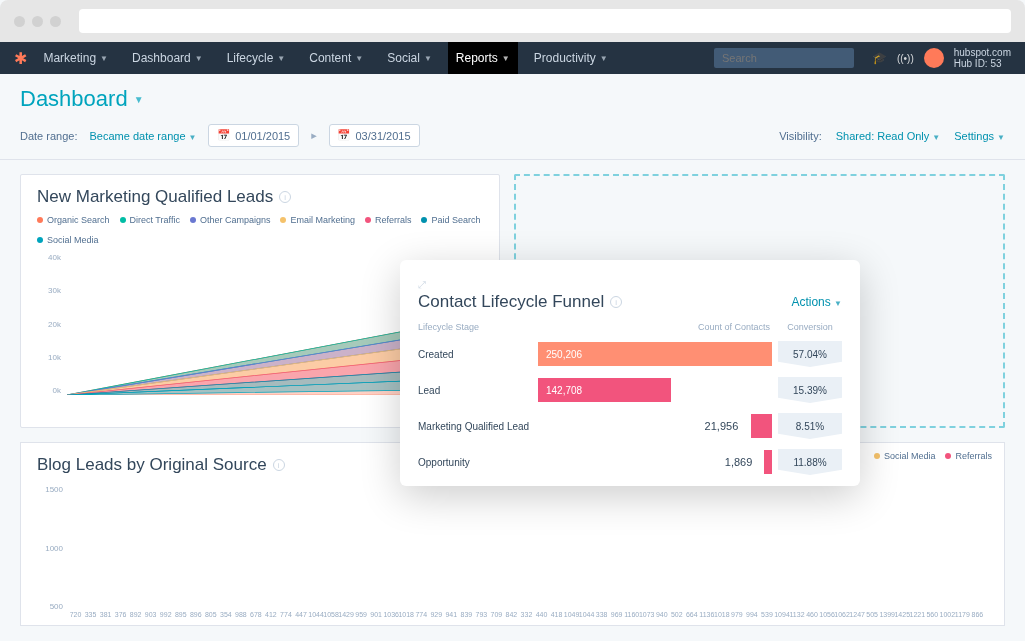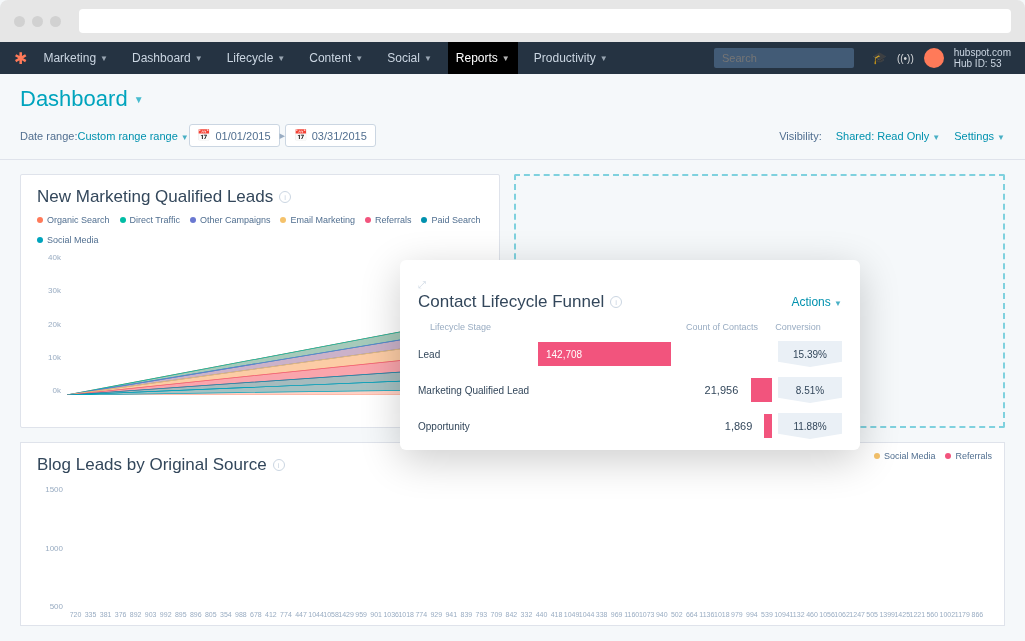--- a/index.html
+++ b/index.html
@@ -20,21 +20,21 @@
 .avatar { width: 20px; height: 20px; border-radius: 50%; background: #ff7a59; }
 .nav-acct { font-size: 10px; line-height: 1.1; color: #cbd6e2; }
 
 .header-row { display: flex; align-items: center; padding: 12px 20px 8px; }
 .page-title { color: #00a4bd; font-size: 22px; font-weight: 400; display: flex; align-items: center; gap: 6px; }
 .page-title .caret { color: #00a4bd; font-size: 10px; }
 .header-actions { margin-left: auto; display: flex; gap: 8px; }
 .btn { border: 1px solid #cbd6e2; background: #fff; padding: 6px 12px; font-size: 12px; border-radius: 3px; cursor: pointer; color: #ff7a59; }
 .btn.orange { background: #ff7a59; color: #fff; border-color: #ff7a59; }
 
-.filter-row { display: flex; align-items: center; padding: 4px 20px 12px; font-size: 11px; color: #516f90; gap: 0; border-bottom: 1px solid #dfe3eb; }
+.filter-row { display: flex; align-items: center; padding: 4px 20px 12px; font-size: 11px; color: #516f90; gap: 12px; border-bottom: 1px solid #dfe3eb; }
 .filter-link { color: #0091ae; }
 .date-box { border: 1px solid #cbd6e2; padding: 4px 8px; border-radius: 3px; background: #fff; display: flex; align-items: center; gap: 4px; }
 .filter-right { margin-left: auto; display: flex; align-items: center; gap: 14px; }
 
 .main { display: flex; padding: 14px 20px; gap: 14px; position: relative; }
 .card { background: #fff; border: 1px solid #dfe3eb; border-radius: 2px; padding: 12px 16px; }
 .card-title { font-size: 17px; color: #33475b; font-weight: 400; display: flex; align-items: center; gap: 6px; }
 .info-icon { width: 12px; height: 12px; border: 1px solid #cbd6e2; border-radius: 50%; display: inline-flex; align-items: center; justify-content: center; font-size: 8px; color: #cbd6e2; }
 .left-card { width: 480px; }
 .placeholder-card { flex: 1; border: 2px dashed #7fd1de; background: transparent; min-height: 254px; border-radius: 2px; }
@@ -45,21 +45,21 @@
 
 .area-chart { position: relative; height: 160px; }
 .y-axis { position: absolute; left: 0; top: 0; bottom: 18px; width: 24px; display: flex; flex-direction: column; justify-content: space-between; font-size: 8px; color: #99acc2; text-align: right; }
 .plot { position: absolute; left: 30px; right: 4px; top: 0; bottom: 18px; }
 .x-axis { position: absolute; left: 30px; right: 4px; bottom: 0; display: flex; justify-content: space-around; font-size: 8px; color: #99acc2; }
 .x-label { position: absolute; left: 0; right: 0; bottom: -14px; text-align: center; font-size: 8px; color: #99acc2; }
 
 .funnel-card { position: absolute; left: 400px; top: 260px; width: 460px; background: #fff; box-shadow: 0 10px 40px rgba(0,0,0,0.2); border-radius: 6px; padding: 14px 18px 6px; z-index: 10; }
 .funnel-header { display: flex; align-items: center; justify-content: flex-end; }
 .funnel-header .actions { margin-left: auto; color: #0091ae; font-size: 12px; }
-.funnel-cols { display: flex; font-size: 9px; color: #99acc2; margin: 10px 12px 4px; }
+.funnel-cols { display: flex; font-size: 9px; color: #99acc2; margin: 10px 0 4px; }
 .fc1 { width: 120px; } .fc2 { flex: 1; text-align: right; padding-right: 8px; } .fc3 { width: 64px; text-align: center; }
 .funnel-row { display: flex; align-items: center; height: 36px; font-size: 11px; color: #33475b; }
 .fr-label { width: 120px; font-size: 10px; }
 .fr-bar-zone { flex: 1; position: relative; height: 24px; }
 .fr-bar { position: absolute; left: 0; top: 0; bottom: 0; display: flex; align-items: center; padding-left: 8px; color: #fff; font-size: 10px; }
 .fr-count-out { position: absolute; right: 0; top: 0; bottom: 0; display: flex; align-items: center; padding-right: 8px; }
 .fr-conv { width: 64px; height: 26px; background: #eaf0f6; display: flex; align-items: center; justify-content: center; font-size: 10px; color: #33475b; margin-left: 6px; clip-path: polygon(0 0, 100% 0, 100% 80%, 50% 100%, 0 80%); }
 
 .blog-card { margin: 0 20px; background: #fff; border: 1px solid #dfe3eb; padding: 12px 16px 0; }
 .bar-chart { position: relative; height: 140px; margin-top: 10px; }
@@ -121,21 +121,21 @@
 
 <div class="header-row">
   <div class="page-title">
     <span>Dashboard</span>
     <span class="caret">▼</span>
   </div>
 </div>
 
 <div class="filter-row">
   <span>Date range:</span>
-  <span class="filter-link"><span>Custom range range</span> <span class="caret">▼</span></span>
+  <span class="filter-link"><span>Became date range</span> <span class="caret">▼</span></span>
   <div class="date-box">
     <span>📅</span>
     <span>01/01/2015</span>
   </div>
   <span style="color:#99acc2">▸</span>
   <div class="date-box">
     <span>📅</span>
     <span>03/31/2015</span>
   </div>
   <div class="filter-right">
@@ -214,20 +214,27 @@
     </div>
     <div class="actions"><span>Actions</span> <span class="caret">▼</span></div>
   </div>
   <div class="funnel-cols">
     <div class="fc1">Lifecycle Stage</div>
     <div class="fc2">Count of Contacts</div>
     <div class="fc3">Conversion</div>
   </div>
   <div id="funnel-rows">
       <div class="funnel-row">
+        <div class="fr-label">Created</div>
+        <div class="fr-bar-zone">
+          <div class="fr-bar" style="width:100%;background:#ff8f73">250,206</div>
+        </div>
+        <div class="fr-conv">57.04%</div>
+      </div>
+      <div class="funnel-row">
         <div class="fr-label">Lead</div>
         <div class="fr-bar-zone">
           <div class="fr-bar" style="width:57%;background:#f2547d">142,708</div>
         </div>
         <div class="fr-conv">15.39%</div>
       </div>
       <div class="funnel-row">
         <div class="fr-label">Marketing Qualified Lead</div>
         <div class="fr-bar-zone">
           <div class="fr-bar" style="left:auto;right:0;width:9%;background:#f2547d"></div>

